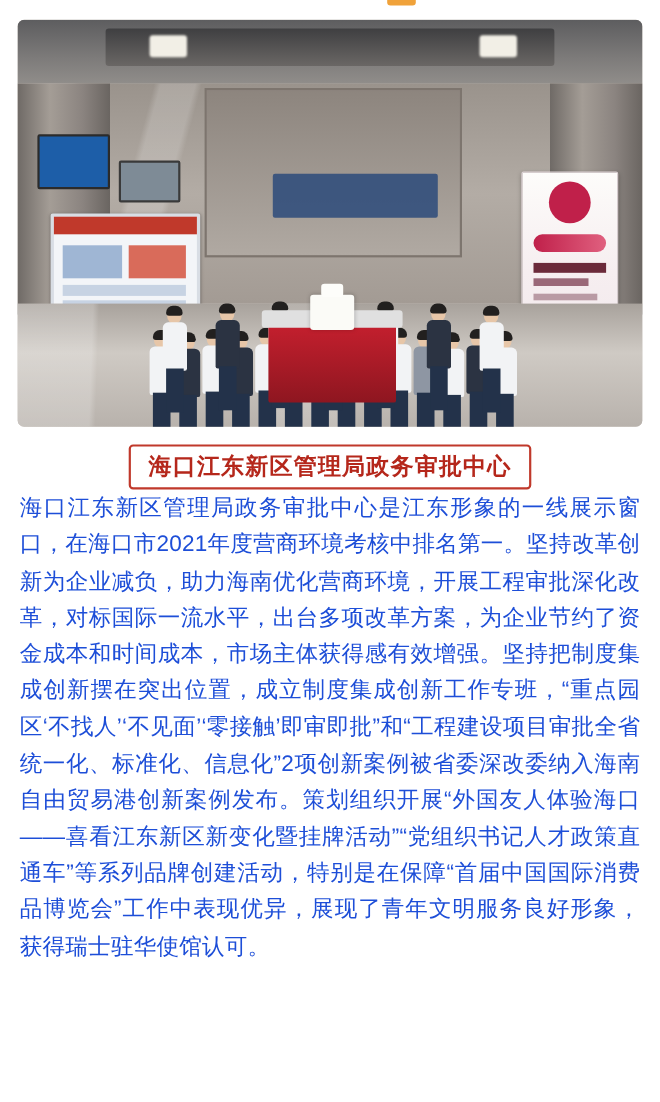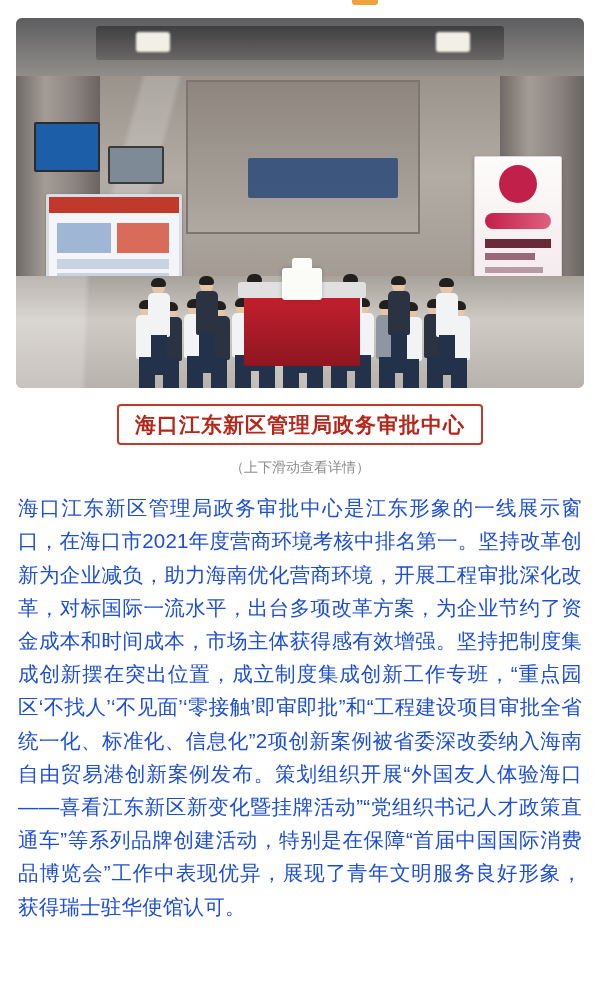--- a/index.html
+++ b/index.html
@@ -396,17 +396,16 @@
     <div class="cake-table">
       <div class="cloth-top"></div>
     </div>
     <div class="cake"></div>
   </div>
 
   <div class="title-wrap">
     <div class="title-box">海口江东新区管理局政务审批中心</div>
   </div>
 
-  <div class="subtitle">（上下滑动查看详情）</div>
 
   <div class="body-text">海口江东新区管理局政务审批中心是江东形象的一线展示窗口，在海口市2021年度营商环境考核中排名第一。坚持改革创新为企业减负，助力海南优化营商环境，开展工程审批深化改革，对标国际一流水平，出台多项改革方案，为企业节约了资金成本和时间成本，市场主体获得感有效增强。坚持把制度集成创新摆在突出位置，成立制度集成创新工作专班，“重点园区‘不找人’‘不见面’‘零接触’即审即批”和“工程建设项目审批全省统一化、标准化、信息化”2项创新案例被省委深改委纳入海南自由贸易港创新案例发布。策划组织开展“外国友人体验海口——喜看江东新区新变化暨挂牌活动”“党组织书记人才政策直通车”等系列品牌创建活动，特别是在保障“首届中国国际消费品博览会”工作中表现优异，展现了青年文明服务良好形象，获得瑞士驻华使馆认可。</div>
 
 </div>
 
 </body></html>

